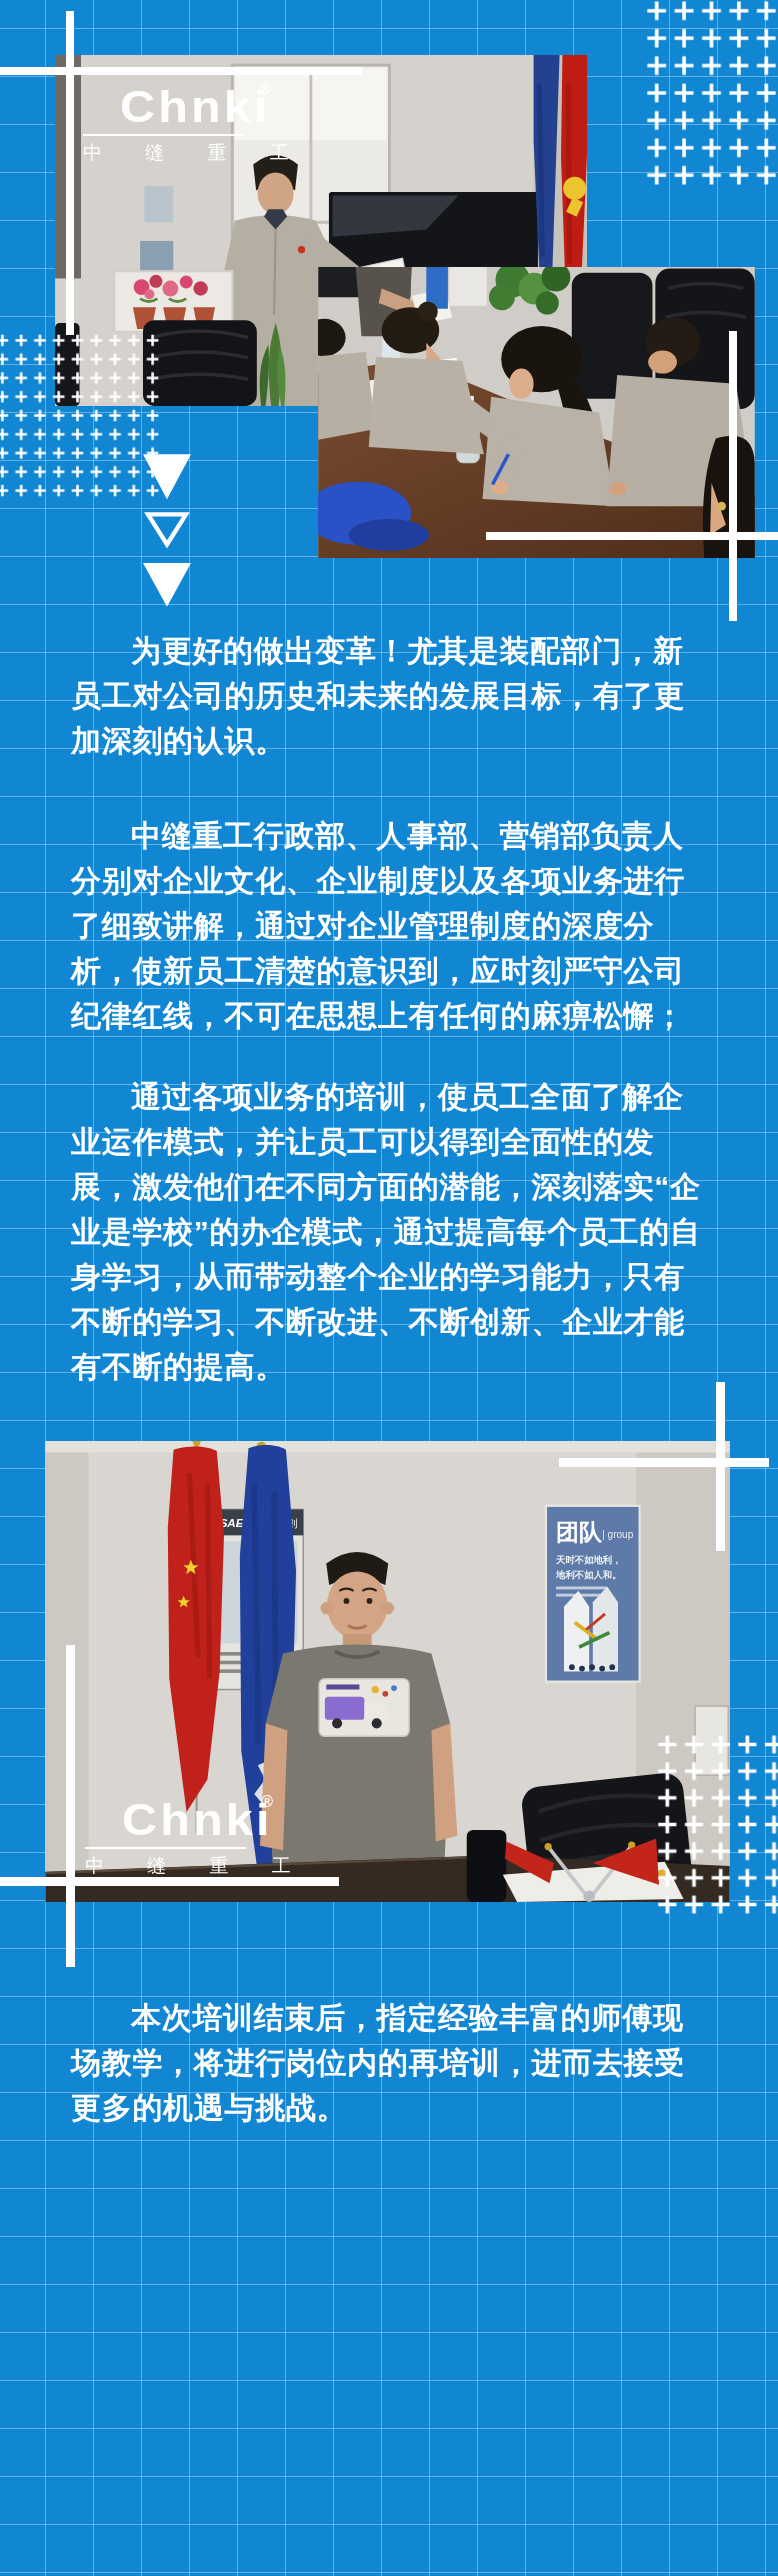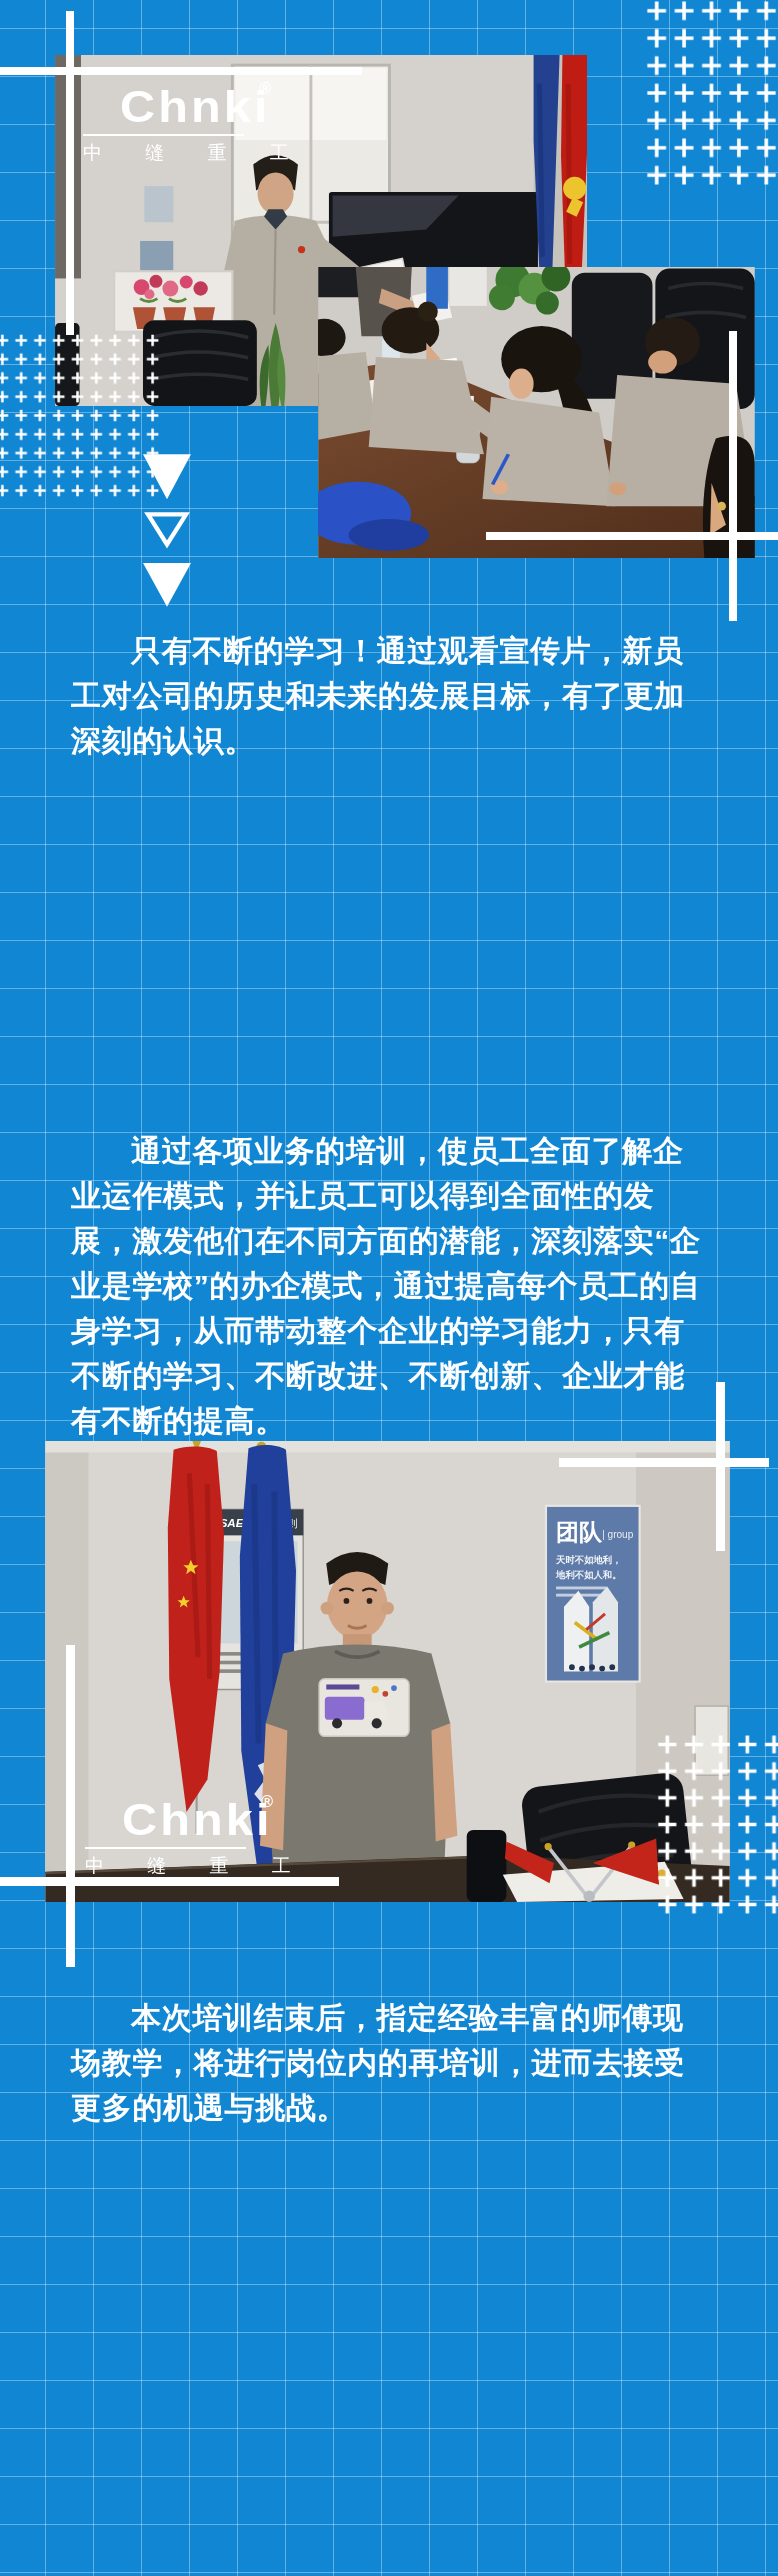--- a/index.html
+++ b/index.html
@@ -354,18 +354,19 @@
     <div class="rule"></div>
     <div class="cn">中 缝 重 工</div>
   </div>
 
   <div class="logo" style="left:85px;top:1797px;">
     <div><span class="wordmark">Chnki</span><span class="reg">®</span></div>
     <div class="rule"></div>
     <div class="cn">中 缝 重 工</div>
   </div>
 
-  <p class="para z4" style="top:628px;">只有不断的学习！通过观看宣传片，新员工对公司的历史和未来的发展目标，有了更加深刻的认识。</p>
-  <p class="para z4" style="top:1128px;">通过各项业务的培训，使员工全面了解企业运作模式，并让员工可以得到全面性的发展，激发他们在不同方面的潜能，深刻落实“企业是学校”的办企模式，通过提高每个员工的自身学习，从而带动整个企业的学习能力，只有不断的学习、不断改进、不断创新、企业才能有不断的提高。</p>
+  <p class="para z4" style="top:628px;">为更好的做出变革！尤其是装配部门，新员工对公司的历史和未来的发展目标，有了更加深刻的认识。</p>
+  <p class="para z4" style="top:813px;">中缝重工行政部、人事部、营销部负责人分别对企业文化、企业制度以及各项业务进行了细致讲解，通过对企业管理制度的深度分析，使新员工清楚的意识到，应时刻严守公司纪律红线，不可在思想上有任何的麻痹松懈；</p>
+  <p class="para z4" style="top:1074px;">通过各项业务的培训，使员工全面了解企业运作模式，并让员工可以得到全面性的发展，激发他们在不同方面的潜能，深刻落实“企业是学校”的办企模式，通过提高每个员工的自身学习，从而带动整个企业的学习能力，只有不断的学习、不断改进、不断创新、企业才能有不断的提高。</p>
   <p class="para z4" style="top:1995px;">本次培训结束后，指定经验丰富的师傅现场教学，将进行岗位内的再培训，进而去接受更多的机遇与挑战。</p>
 
 </div>
 
 
 </body></html>

